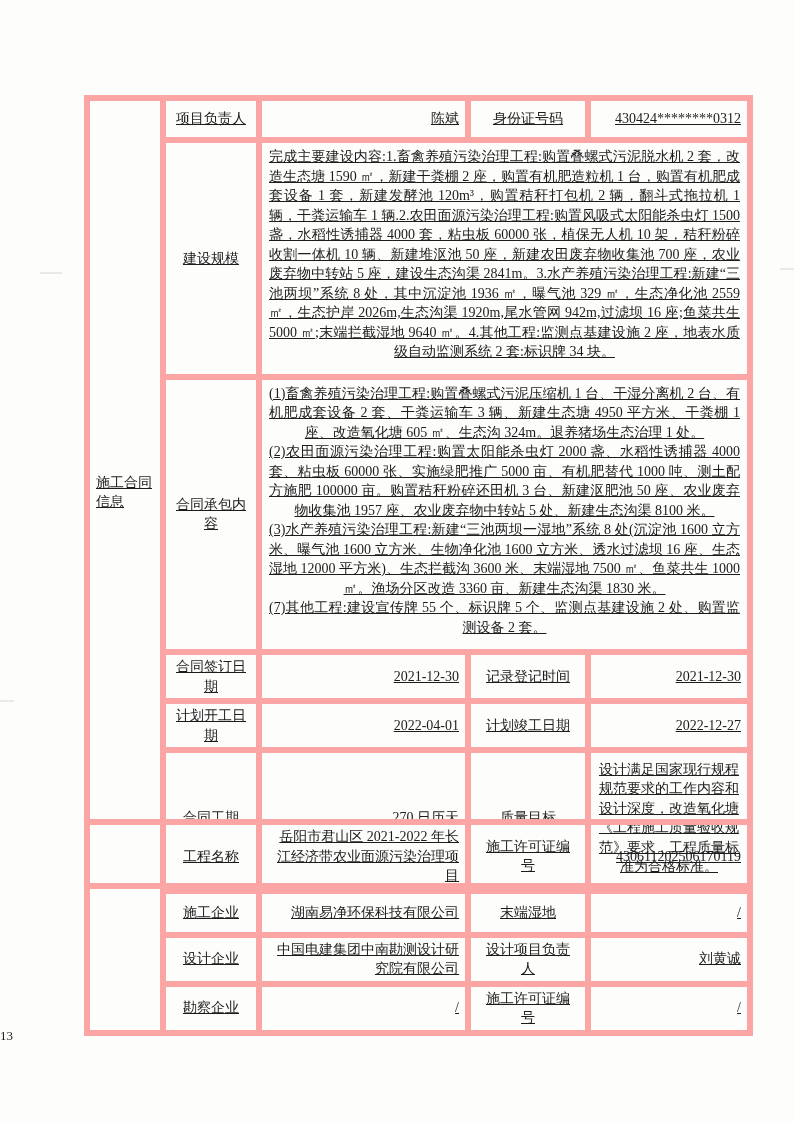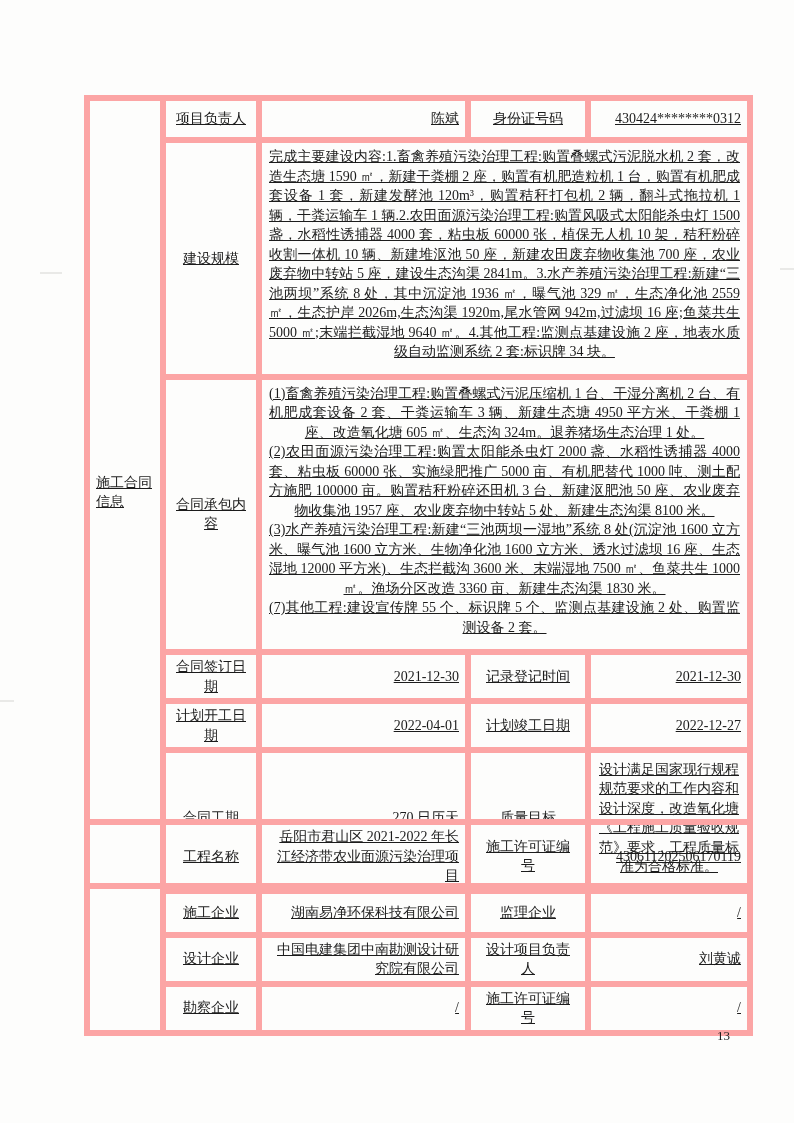--- a/index.html
+++ b/index.html
@@ -43,21 +43,21 @@
     text-align-last:center;
     -moz-text-align-last:center;
     padding:3px 8px;
     word-break:break-all;
   }
   .page-number {
     position:absolute;
     top:1028px;
     left:0;
     width:730px;
-    text-align:right;
+    text-align:left;
     font-size:13px;
   }
   .scan-streak {
     position:absolute;
     background:#e9e9e7;
   }
 </style>
 </head>
 <body>
 
@@ -123,21 +123,21 @@
       <tr style="height:42px">
     <td rowspan="4" class="group-cell"></td>
     <td class="lab">工程名称</td>
     <td class="val">岳阳市君山区 2021-2022 年长江经济带农业面源污染治理项目</td>
     <td class="lab2">施工许可证编号</td>
     <td class="val">430611202506170119</td>
   </tr>
   <tr style="height:44px">
     <td class="lab">施工企业</td>
     <td class="val">湖南易净环保科技有限公司</td>
-    <td class="lab2">监理企业</td>
+    <td class="lab2">末端湿地</td>
     <td class="val">/</td>
   </tr>
   <tr style="height:42px">
     <td class="lab">设计企业</td>
     <td class="val">中国电建集团中南勘测设计研究院有限公司</td>
     <td class="lab2">设计项目负责人</td>
     <td class="val">刘黄诚</td>
   </tr>
   <tr style="height:38px">
     <td class="lab">勘察企业</td>

